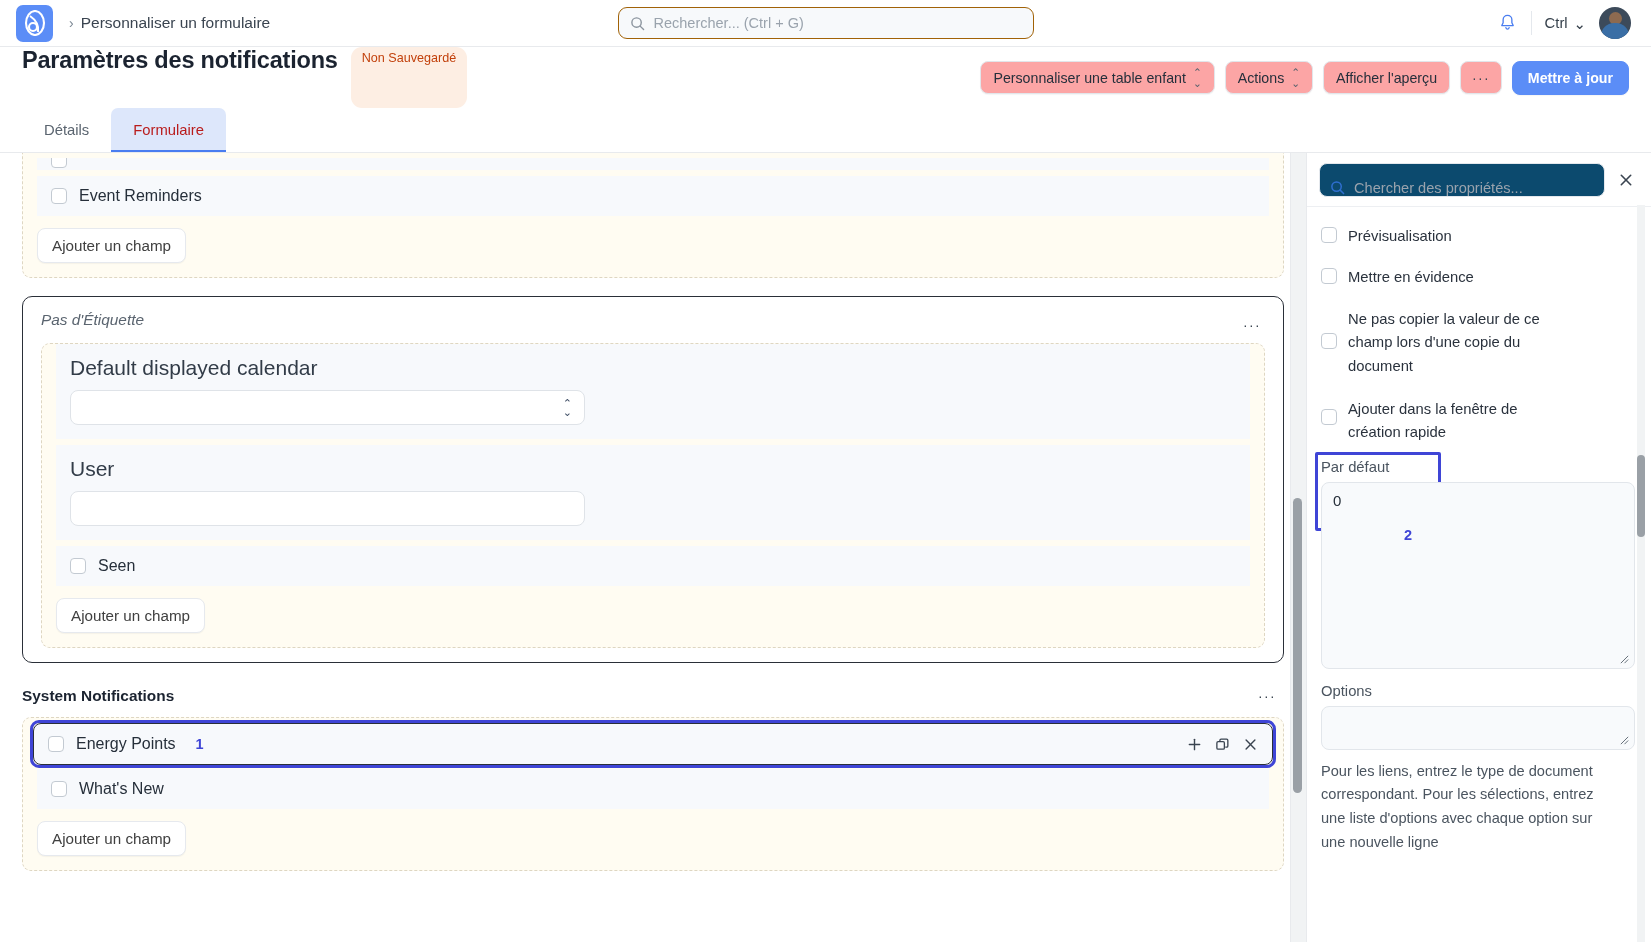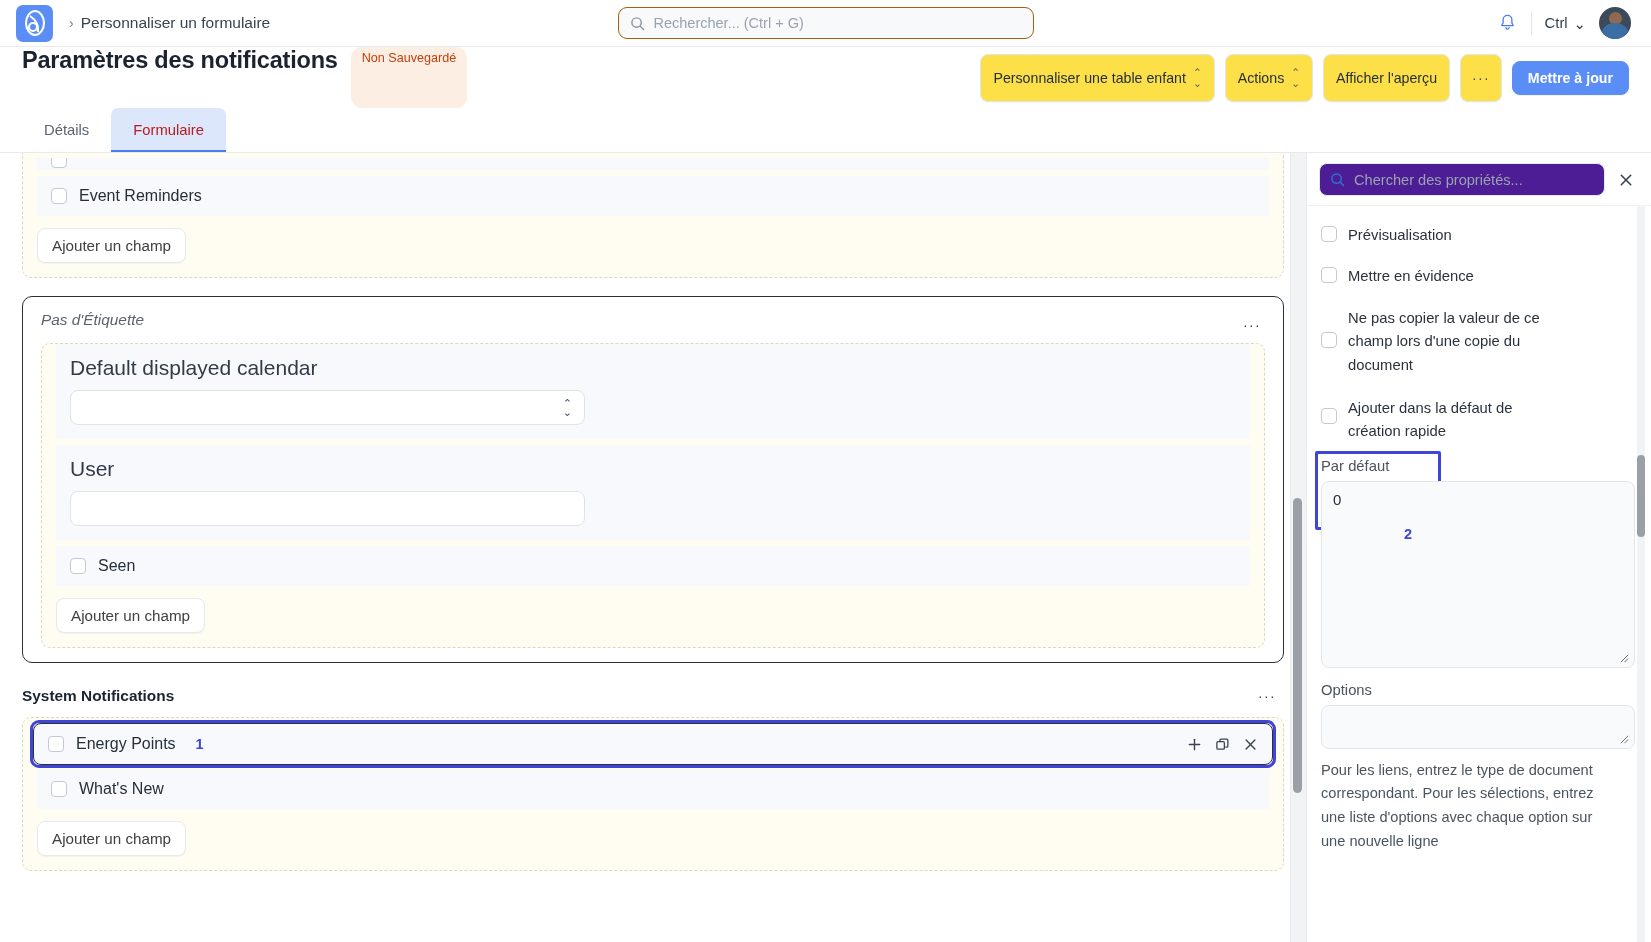--- a/index.html
+++ b/index.html
@@ -68,22 +68,22 @@
     letter-spacing: -0.2px;
   }
   .badge-unsaved {
     margin-left: 13px;
     background: #fdeee3; color: #c2410c;
     border-radius: 11px; font-size: 12.6px;
     padding: 4px 11px 5px;
   }
   .head-actions { margin-left: auto; display: flex; align-items: center; gap: 10px; }
   .btn {
-    height: 48px; border-radius: 8px;
-    border: 1px solid #e2e6eb; background: #fde047;
+    height: 33px; border-radius: 8px;
+    border: 1px solid #e2e6eb; background: #fca5a5;
     font-size: 14.2px; color: #252f3b;
     display: flex; align-items: center; gap: 7px;
     padding: 0 12px; cursor: pointer;
     box-shadow: 0 1px 1px rgba(18,24,32,.04);
   }
   .btn .updown { font-size: 10.5px; line-height: 1; color:#58626d; display:flex; flex-direction:column; }
   .btn-dots { padding: 0 11px; letter-spacing: 1.2px; color:#3a4450; }
   .btn-primary {
     background: #5b8df7; border-color: #5b8df7; color: #fff;
     font-weight: 600; padding: 0 15px; height: 34px;
@@ -229,23 +229,23 @@
     width: 345px; flex: none; background: #fff;
     border-left: 1px solid #e8eaed;
     display: flex; flex-direction: column; position: relative;
   }
   .props-search-bar {
     display: flex; align-items: center; gap: 6px;
     padding: 10px 10px 9px 12px;
     border-bottom: 1px solid #edeff2;
   }
   .props-search {
-    flex: 1; height: 33px; background: #4c1d95;
+    flex: 1; height: 33px; background: #0c4a6e;
     border: 1px solid #e4e8ed; border-radius: 8px;
-    display: flex; align-items: center; gap: 9px; padding: 0 10px;
+    display: flex; gap: 9px; padding: 16px 10px;
   }
   .props-search .ph { color: #9aa3ad; font-size: 14.6px; }
   .props-close { width: 30px; height: 30px; display:flex; align-items:center;justify-content:center; cursor:pointer; color:#3a4450;}
 
   .props-body { flex: 1; overflow: hidden; padding: 12px 16px 0 14px; position: relative; }
   .prop-check-row {
     display: flex; align-items: flex-start; gap: 11px;
     padding: 6px 0 12px;
   }
   .prop-check-row .cbx { margin-top: 2px; }
@@ -496,21 +496,21 @@
       <div class="prop-check-row">
         <div class="cbx"></div>
         <span class="prop-check-label">Mettre en évidence</span>
       </div>
       <div class="prop-check-row multi" style="padding-bottom:14px;">
         <div class="cbx" style="margin-top:25px;"></div>
         <span class="prop-check-label" style="max-width:228px;display:block;">Ne pas copier la valeur de ce champ lors d'une copie du document</span>
       </div>
       <div class="prop-check-row multi" style="padding-bottom:12px;">
         <div class="cbx" style="margin-top:11px;"></div>
-        <span class="prop-check-label" style="max-width:214px;display:block;">Ajouter dans la défaut de création rapide</span>
+        <span class="prop-check-label" style="max-width:214px;display:block;">Ajouter dans la fenêtre de création rapide</span>
       </div>
 
       <div class="prop-group">
         <div class="hl-default-box"></div>
         <div class="prop-group-label">Par défaut</div>
         <div class="prop-textarea ta-default">
           <span>0</span>
           <span class="anno-2">2</span>
           <span class="grip">
             <svg width="11" height="11" viewBox="0 0 12 12">

